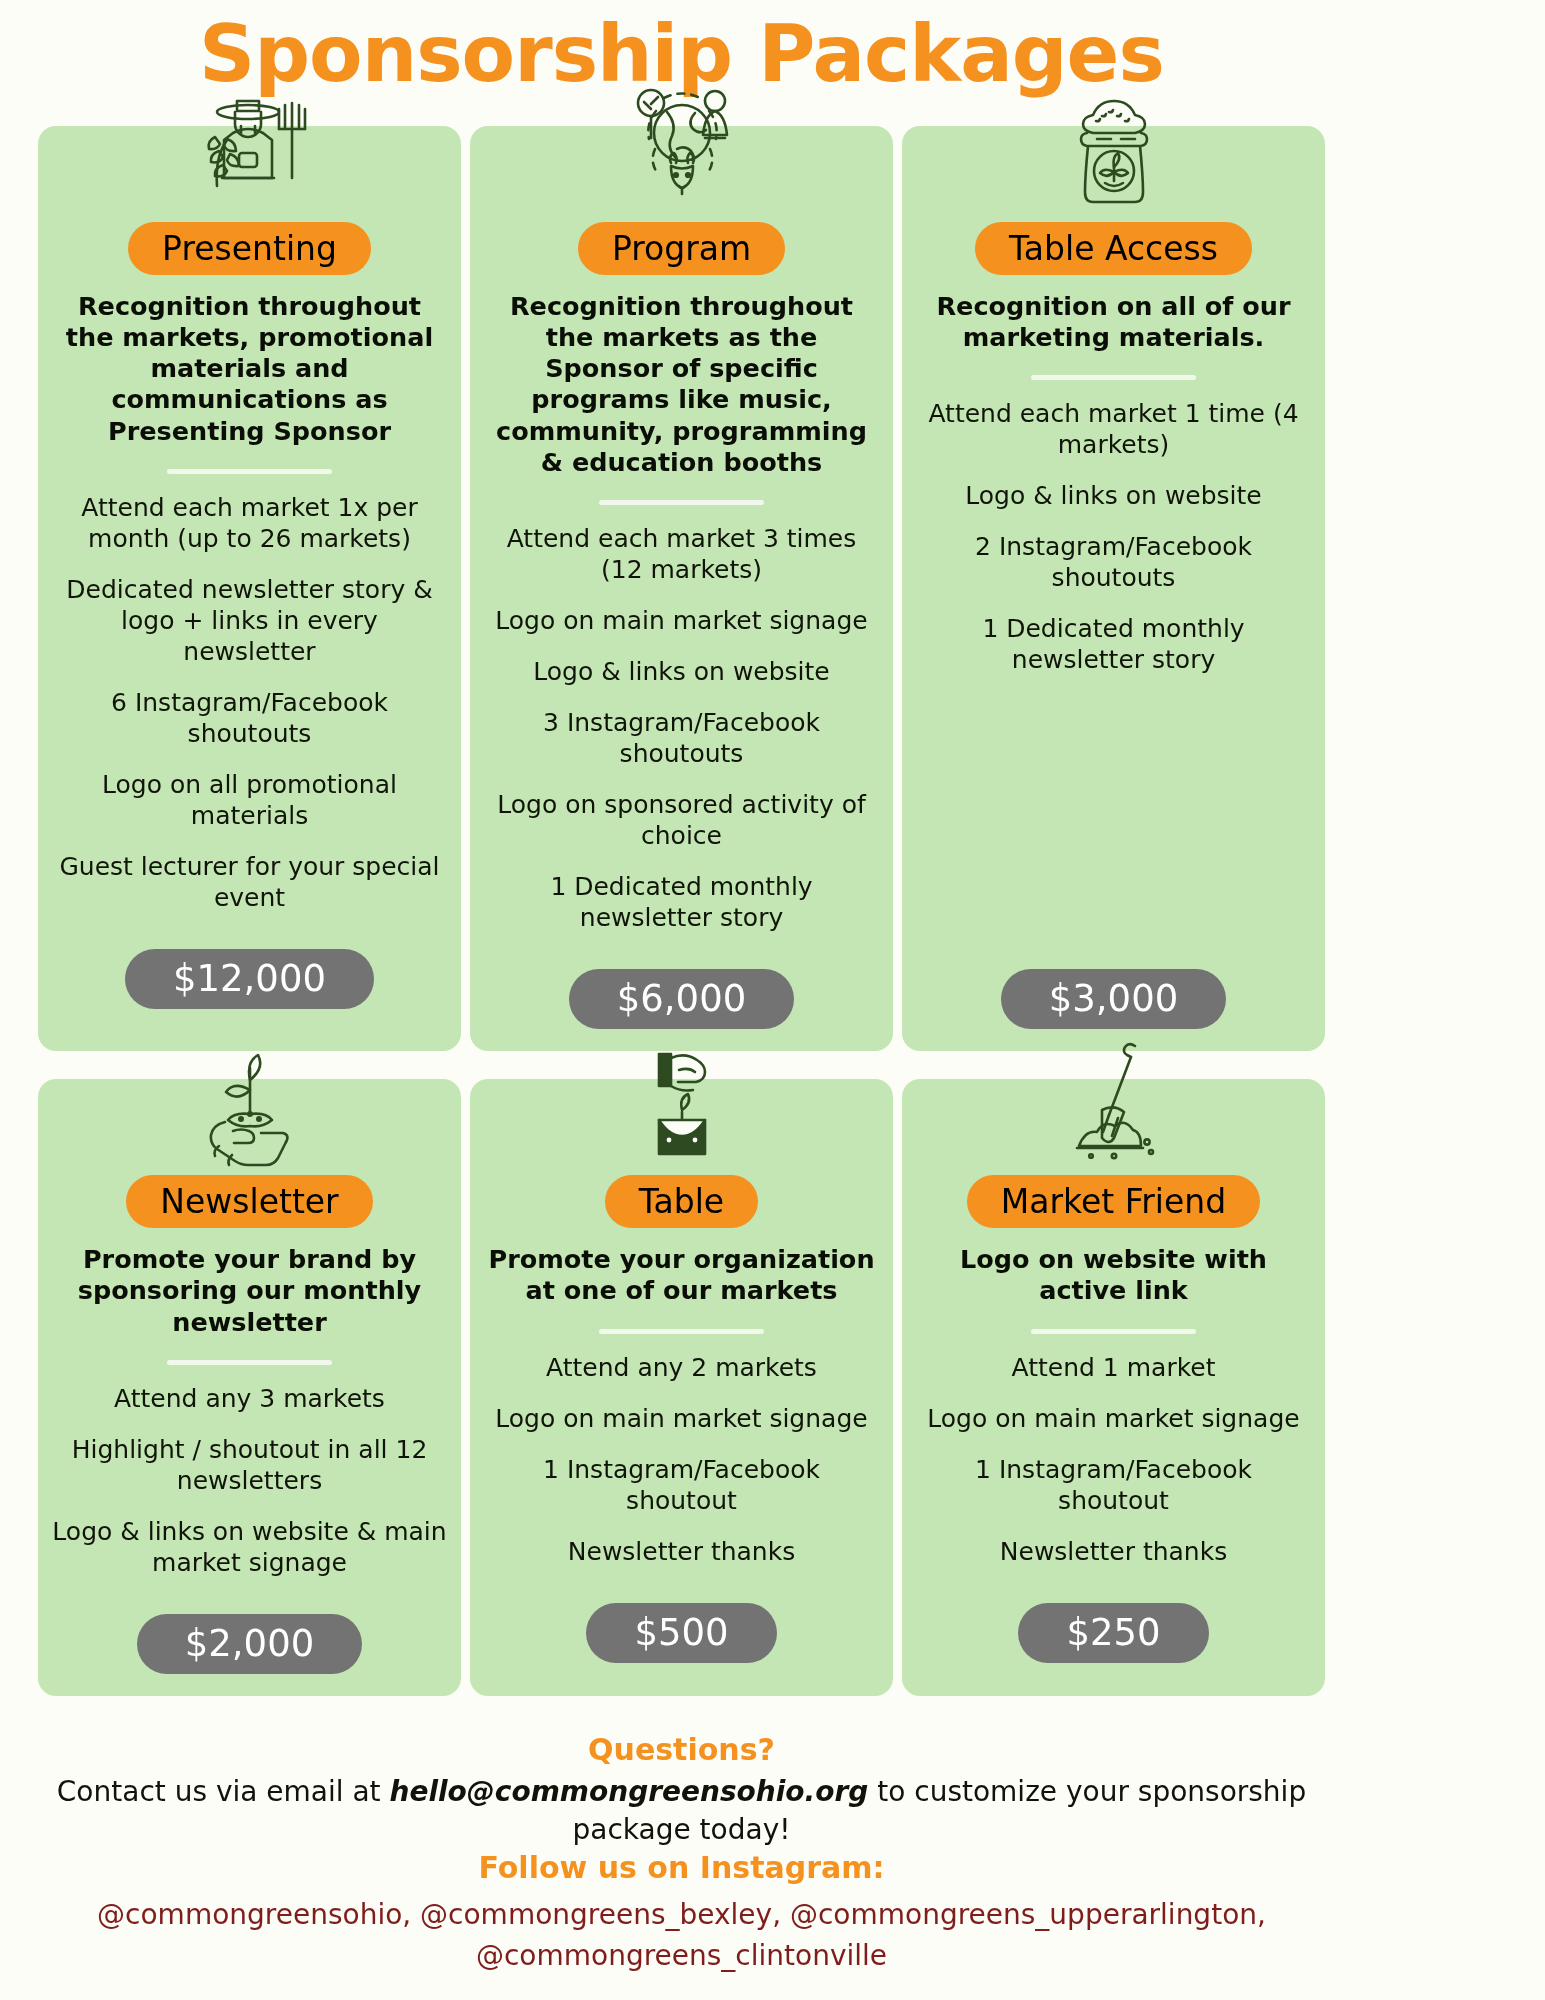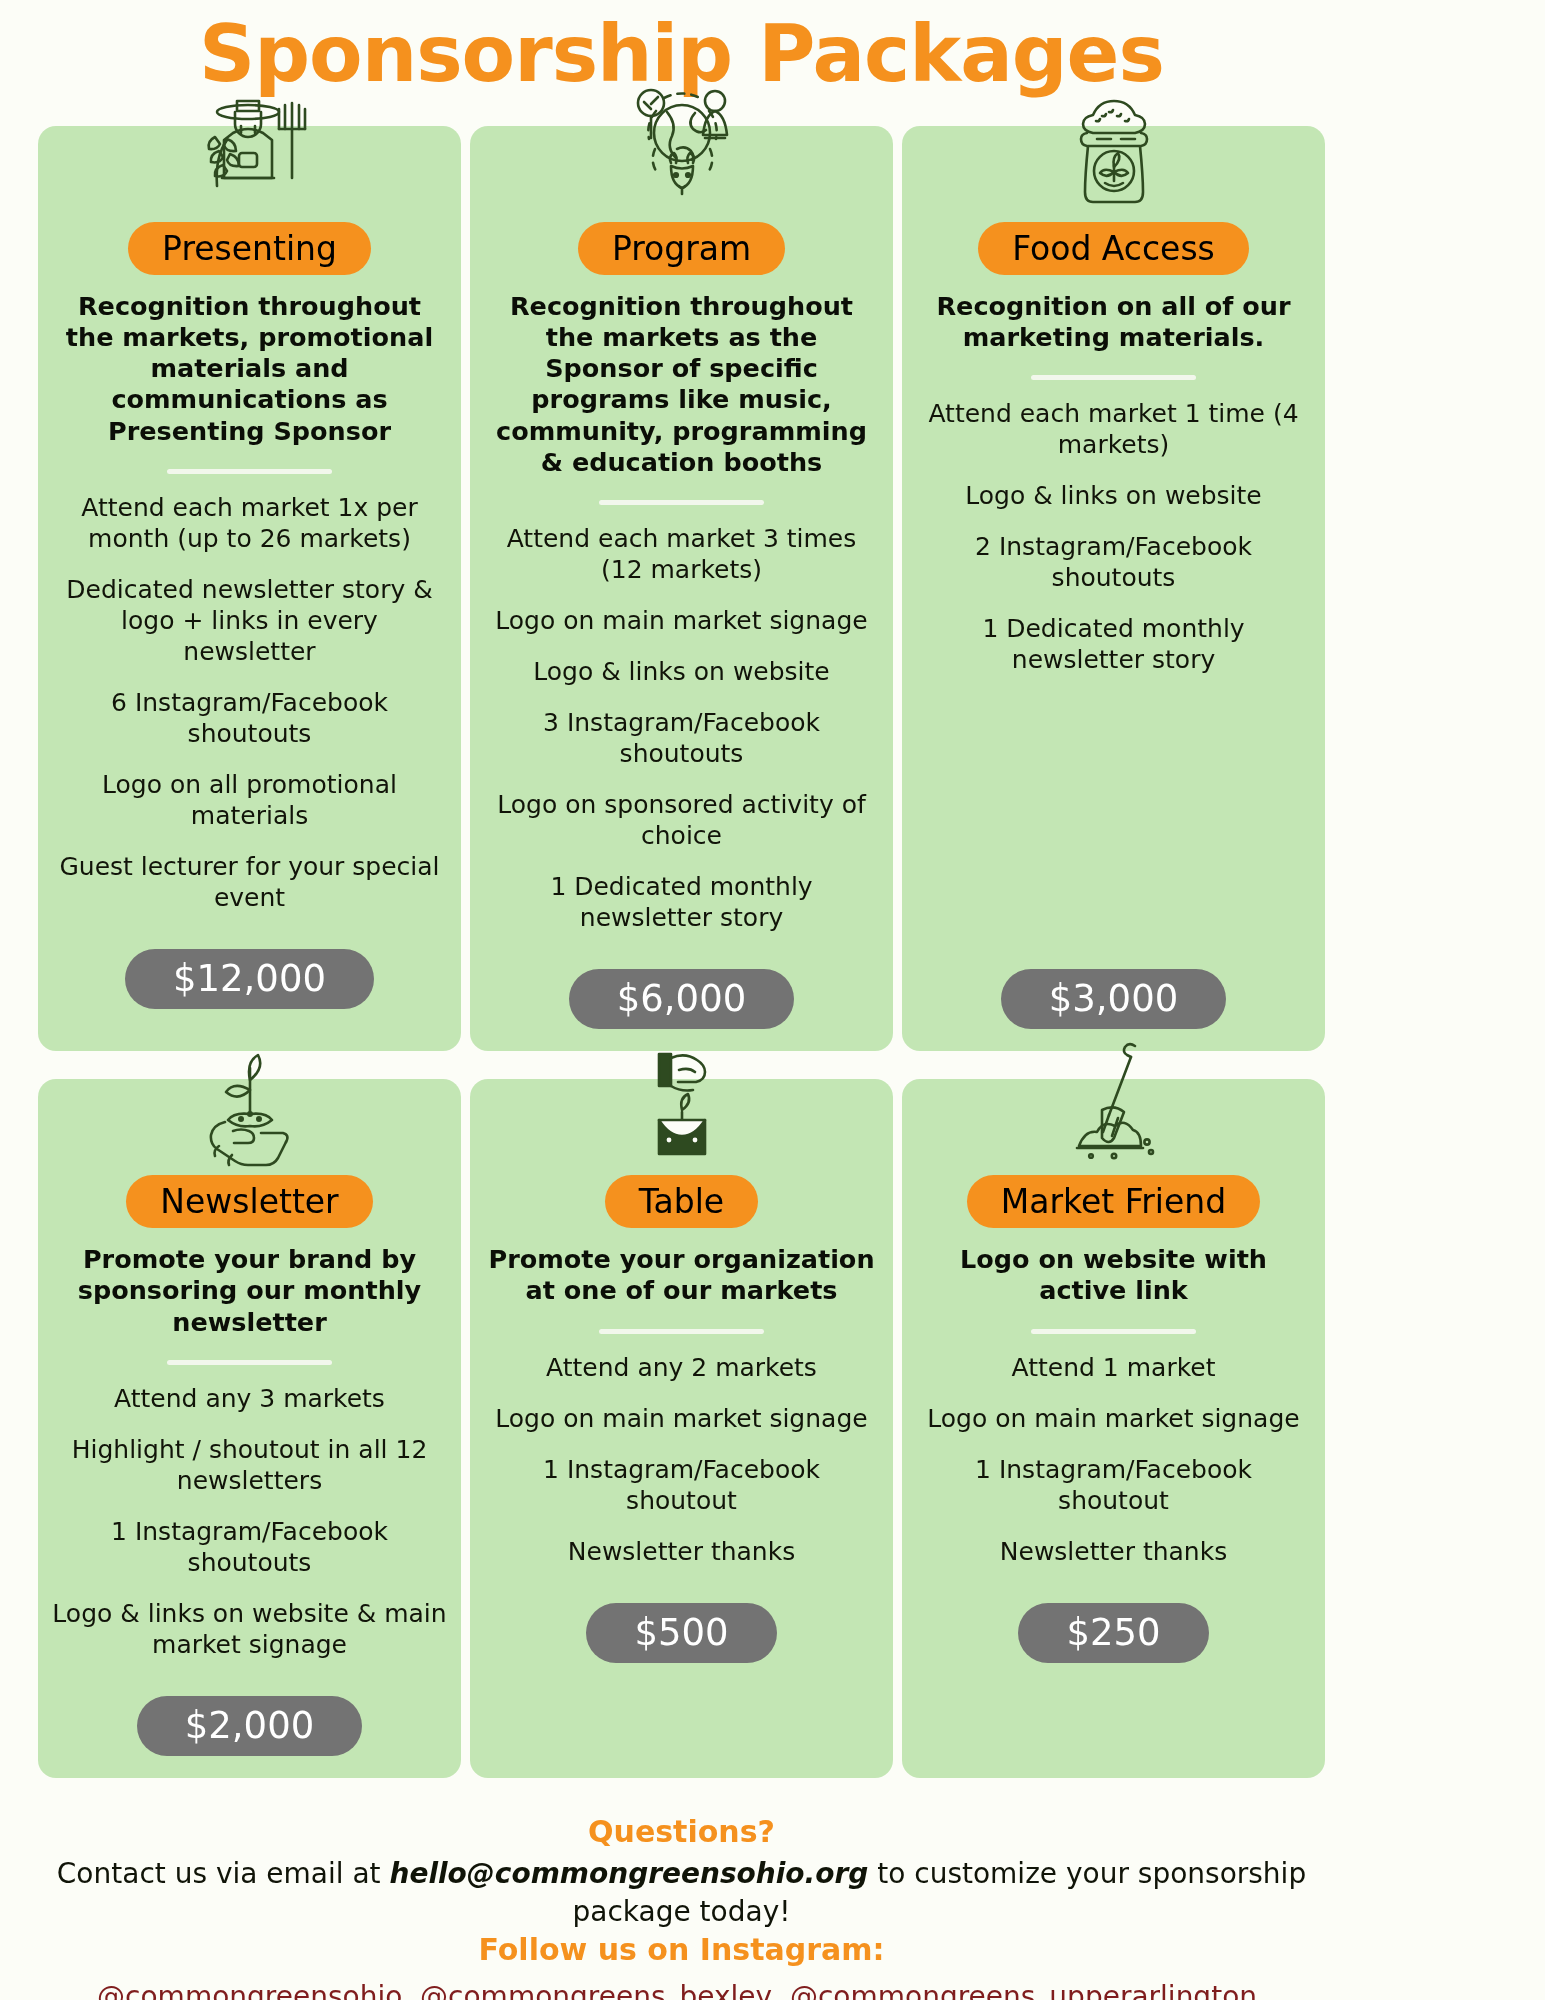--- a/index.html
+++ b/index.html
@@ -230,21 +230,21 @@
           <path d="M49 75 q-3 30 -3 46 q0 10 8 10 h42 q8 0 8 -10 q0 -16 -3 -46 z"></path>
           <path d="M58 68 h14 M82 68 h14"></path>
           <circle cx="75" cy="100" r="20"></circle>
           <path d="M75 110 v-16"></path>
           <path d="M75 96 q-2 -10 4 -14 q4 6 -4 14"></path>
           <path d="M75 101 q-10 -5 -14 1 q7 6 14 -1"></path>
           <path d="M75 101 q10 -5 14 1 q-7 6 -14 -1"></path>
           <path d="M66 112 q9 6 18 0"></path>
         </svg>
       </div>
-      <div class="pill">Food Access</div>
+      <div class="pill">Table Access</div>
       <div class="headline">Recognition on all of our marketing materials.</div>
       <div class="divider"></div>
       <ul class="benefits">
         <li>Attend each market 1 time (4 markets)</li>
         <li>Logo &amp; links on website</li>
         <li>2 Instagram/Facebook shoutouts</li>
         <li>1 Dedicated monthly newsletter story</li>
       </ul>
       <div class="price">$3,000</div>
     </div>
@@ -268,21 +268,20 @@
           <path d="M44 122 q-6 4 -4 10"></path>
           <path d="M57 131 q-5 5 -3 10"></path>
         </svg>
       </div>
       <div class="pill">Newsletter</div>
       <div class="headline">Promote your brand by sponsoring our monthly newsletter</div>
       <div class="divider"></div>
       <ul class="benefits">
         <li>Attend any 3 markets</li>
         <li>Highlight / shoutout in all 12 newsletters</li>
-        <li>1 Instagram/Facebook shoutouts</li>
         <li>Logo &amp; links on website &amp; main market signage</li>
       </ul>
       <div class="price price-top-gap">$2,000</div>
     </div>
 
     <div class="card short">
       <div class="icon-wrap">
         <svg width="150" height="145" viewBox="0 0 150 145" fill="none" stroke="#2E4A20" stroke-width="2.6" stroke-linecap="round" stroke-linejoin="round">
           <path d="M52 30 h12 v32 h-12 z" fill="#2E4A20"></path>
           <path d="M64 34 q14 -6 26 2 q8 5 8 12 q0 8 -9 10 h-18"></path>

